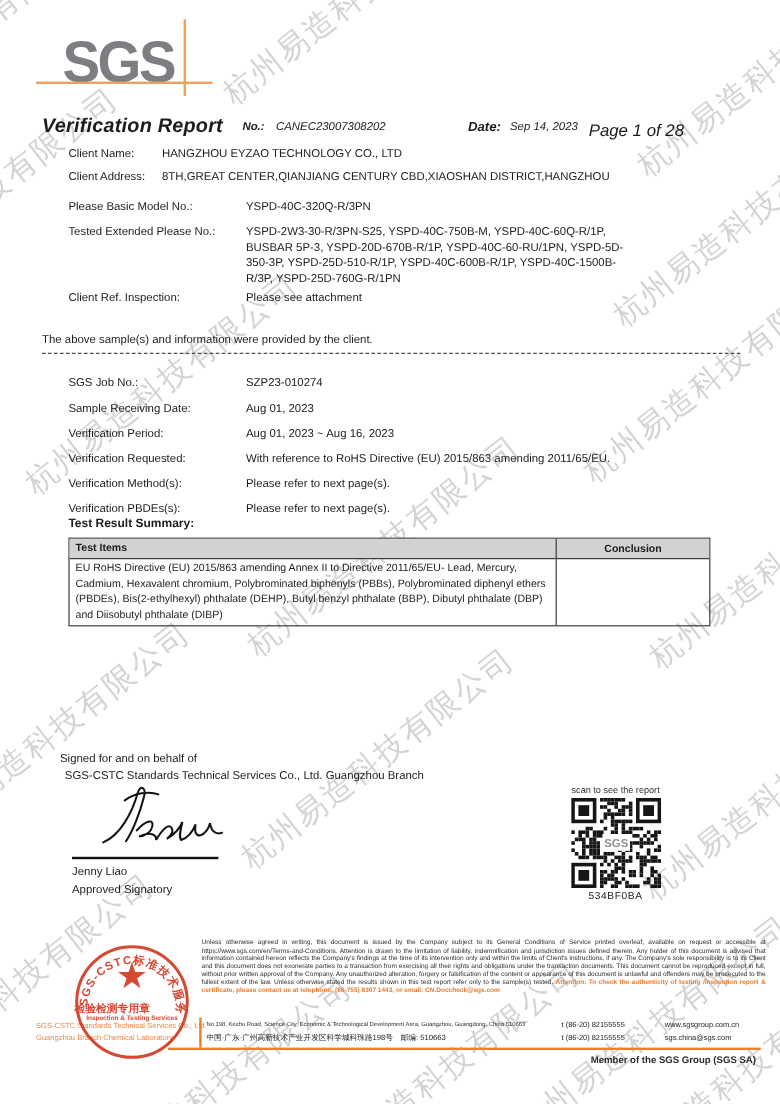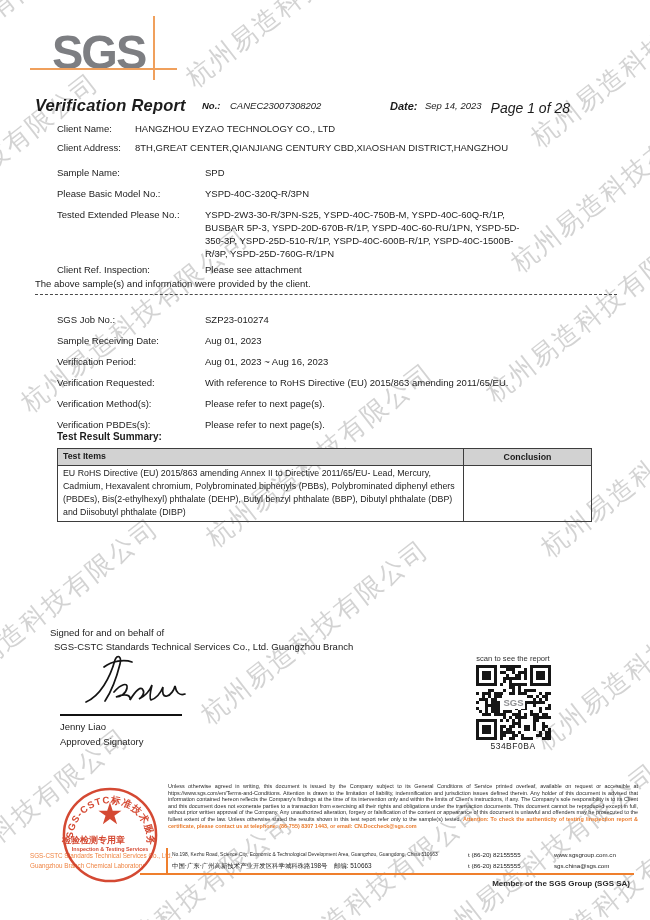--- a/index.html
+++ b/index.html
@@ -125,24 +125,20 @@
       <span class="lbl">Client Name:</span>
       <span class="val">HANGZHOU EYZAO TECHNOLOGY CO., LTD</span>
     </div>
     <div class="client-row">
       <span class="lbl">Client Address:</span>
       <span class="val">8TH,GREAT CENTER,QIANJIANG CENTURY CBD,XIAOSHAN DISTRICT,HANGZHOU</span>
     </div>
   </div>
 
   <div class="kv-block" style="left:57px;top:166px;">
-    <div class="kv-row">
-      <span class="lbl">Sample Name:</span>
-      <span class="val">SPD</span>
-    </div>
     <div class="kv-row">
       <span class="lbl">Please Basic Model No.:</span>
       <span class="val">YSPD-40C-320Q-R/3PN</span>
     </div>
     <div class="kv-row">
       <span class="lbl">Tested Extended Please No.:</span>
       <span class="val">YSPD-2W3-30-R/3PN-S25, YSPD-40C-750B-M, YSPD-40C-60Q-R/1P,
 BUSBAR 5P-3, YSPD-20D-670B-R/1P, YSPD-40C-60-RU/1PN, YSPD-5D-
 350-3P, YSPD-25D-510-R/1P, YSPD-40C-600B-R/1P, YSPD-40C-1500B-
 R/3P, YSPD-25D-760G-R/1PN</span>

